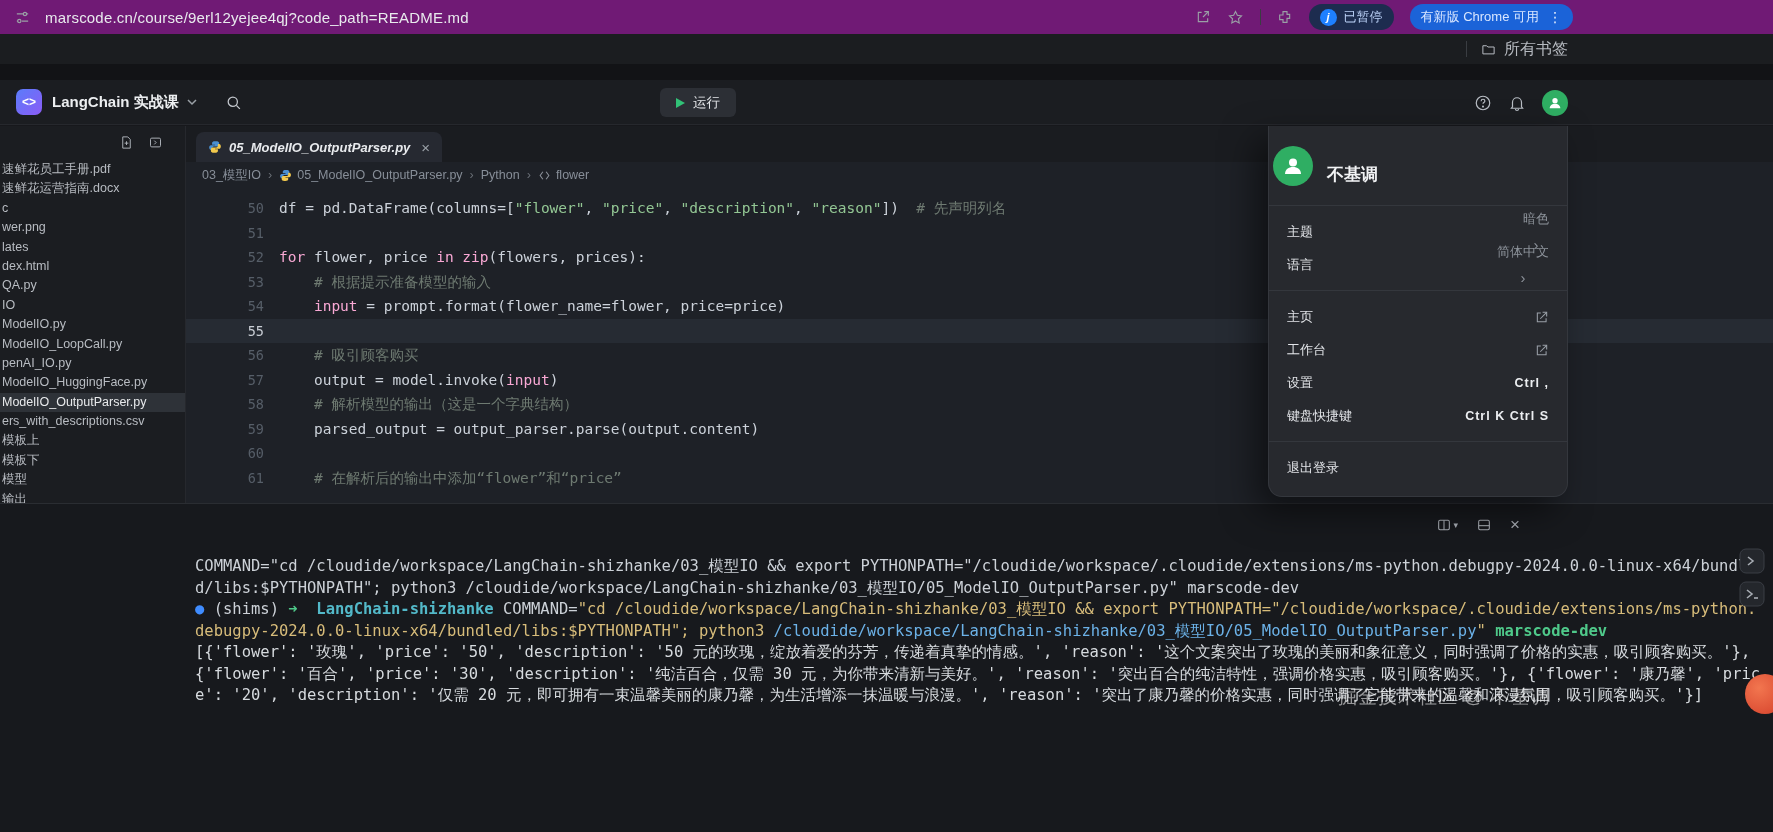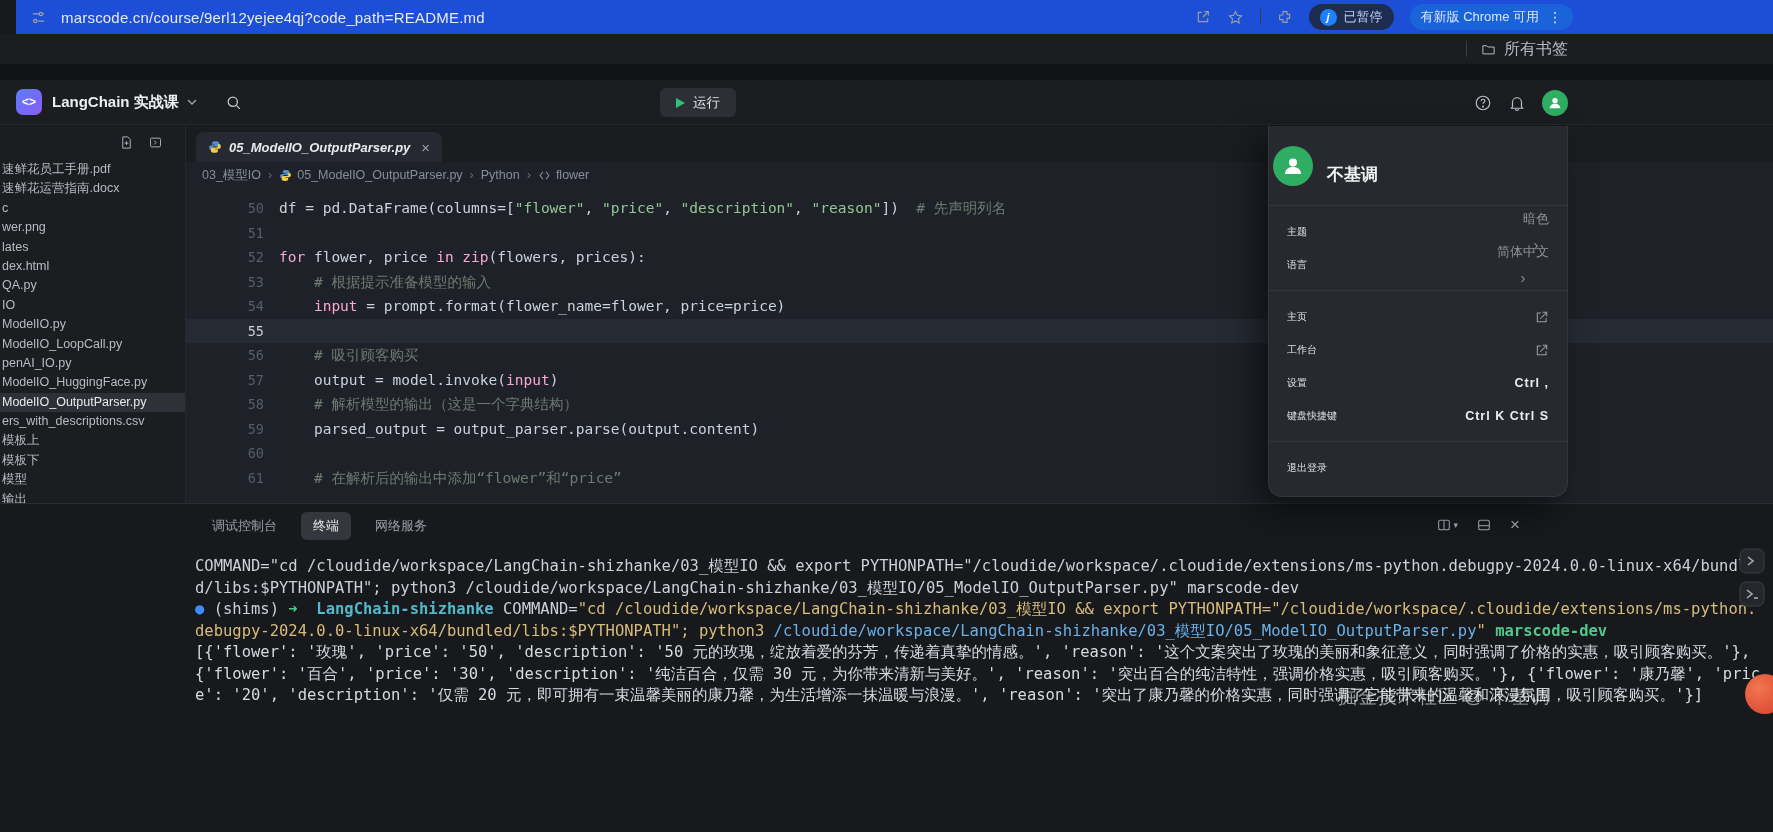--- a/index.html
+++ b/index.html
@@ -1,20 +1,20 @@
 <!DOCTYPE html>
 <html><head>
 <meta charset="utf-8">
 <style>
   html,body{margin:0;padding:0;background:#0f1012;}
   body{width:1773px;height:832px;overflow:hidden;font-family:"Liberation Sans",sans-serif;}
   .screen{position:relative;width:1773px;height:832px;background:#17181c;overflow:hidden;}
 
   
-  .browser-bar{position:absolute;top:0;left:16px;right:0;height:34px;background:#1d4ed8;display:flex;align-items:center;padding-left:14px;box-sizing:border-box;}
+  .browser-bar{position:absolute;top:0;left:0;right:0;height:34px;background:#701a75;display:flex;align-items:center;padding-left:14px;box-sizing:border-box;}
   .browser-bar .url{margin-left:14px;color:#e8eaed;font-size:15px;letter-spacing:.2px;}
   .browser-right{position:absolute;right:200px;top:0;height:34px;display:flex;align-items:center;gap:16px;}
   .icon{display:inline-flex;align-items:center;justify-content:center;line-height:0;}
   .vdiv{width:1px;height:16px;background:#3a3d42;}
   .pill{display:inline-flex;align-items:center;gap:7px;height:26px;border-radius:14px;padding:0 11px;font-size:13px;cursor:default;}
   .pill-paused{background:#1d2c4f;color:#b9cff5;}
   .pill-paused .jj{width:17px;height:17px;border-radius:50%;background:#1e80ff;color:#fff;font-size:11px;font-weight:700;display:inline-flex;align-items:center;justify-content:center;font-style:italic;}
   .pill-chrome{background:#1b63d8;color:#d9e6ff;}
   .pill-chrome .dots{color:#e8f0fe;font-size:14px;margin-left:2px;}
 
@@ -82,21 +82,21 @@
   .terminal-side-icons{position:absolute;top:44px;right:8px;display:flex;flex-direction:column;gap:7px;}
   .side-ic{cursor:pointer;line-height:0;}
 
   
   .user-menu{position:absolute;left:1268px;top:126px;width:300px;background:#27292e;border:1px solid #34373d;border-top:none;border-radius:0 0 14px 14px;box-shadow:-12px 14px 34px rgba(0,0,0,.5);box-sizing:border-box;padding:14px 0 12px 0;z-index:40;}
   .menu-header{display:flex;align-items:flex-end;gap:14px;padding:6px 18px 10px 4px;}
   .menu-avatar{width:40px;height:40px;border-radius:50%;background:#2fae63;display:inline-flex;align-items:center;justify-content:center;}
   .menu-username{color:#f2f3f5;font-size:17px;font-weight:700;}
   .menu-divider{height:1px;background:#34373d;margin:9px 0;}
   .menu-row{height:33px;display:flex;align-items:center;justify-content:space-between;padding:0 18px;cursor:pointer;}
-  .menu-label{color:#e2e4e8;font-size:10px;}
+  .menu-label{color:#e2e4e8;font-size:13px;}
   .menu-right{display:inline-flex;align-items:center;gap:8px;flex-direction:column;}
   .menu-value{color:#8d939b;font-size:13px;}
   .menu-chevron{color:#8d939b;font-size:15px;}
   .menu-keys{color:#eceef1;font-size:12.5px;font-weight:700;letter-spacing:1px;}
 
   
   .watermark{position:absolute;left:1338px;top:684px;font-size:19px;font-weight:500;color:rgba(255,255,255,.55);letter-spacing:1px;z-index:60;}
   .mascot{position:absolute;right:-12px;top:674px;width:40px;height:40px;border-radius:50%;background:radial-gradient(circle at 35% 35%,#f2764f,#d43f2a);z-index:60;}
 </style>
 </head>
@@ -285,25 +285,20 @@
         <div class="code-line"><span class="ln">56</span><span class="code-text"><span class="t-c">    # 吸引顾客购买</span></span></div>
         <div class="code-line"><span class="ln">57</span><span class="code-text"><span class="t-p">    output = model.invoke(</span><span class="t-k">input</span><span class="t-p">)</span></span></div>
         <div class="code-line"><span class="ln">58</span><span class="code-text"><span class="t-c">    # 解析模型的输出（这是一个字典结构）</span></span></div>
         <div class="code-line"><span class="ln">59</span><span class="code-text"><span class="t-p">    parsed_output = output_parser.parse(output.content)</span></span></div>
         <div class="code-line"><span class="ln">60</span><span class="code-text"></span></div>
         <div class="code-line"><span class="ln">61</span><span class="code-text"><span class="t-c">    # 在解析后的输出中添加“flower”和“price”</span></span></div>
       </div>
   </div>
 
   <div class="terminal">
-    <div class="terminal-tabs">
-        <div class="term-tab">调试控制台</div>
-        <div class="term-tab active">终端</div>
-        <div class="term-tab">网络服务</div>
-      </div>
     <div class="terminal-header-icons">
       <span class="icon">
         <svg viewBox="0 0 24 24" width="16" height="16" fill="none" stroke="#a8adb4" stroke-width="1.6">
             <rect x="4" y="5" width="16" height="14" rx="2"></rect>
             <path d="M12 5v14"></path>
           </svg>
           <span class="t-caret">▾</span>
       </span>
       <span class="icon">
         <svg viewBox="0 0 24 24" width="16" height="16" fill="none" stroke="#a8adb4" stroke-width="1.6">

